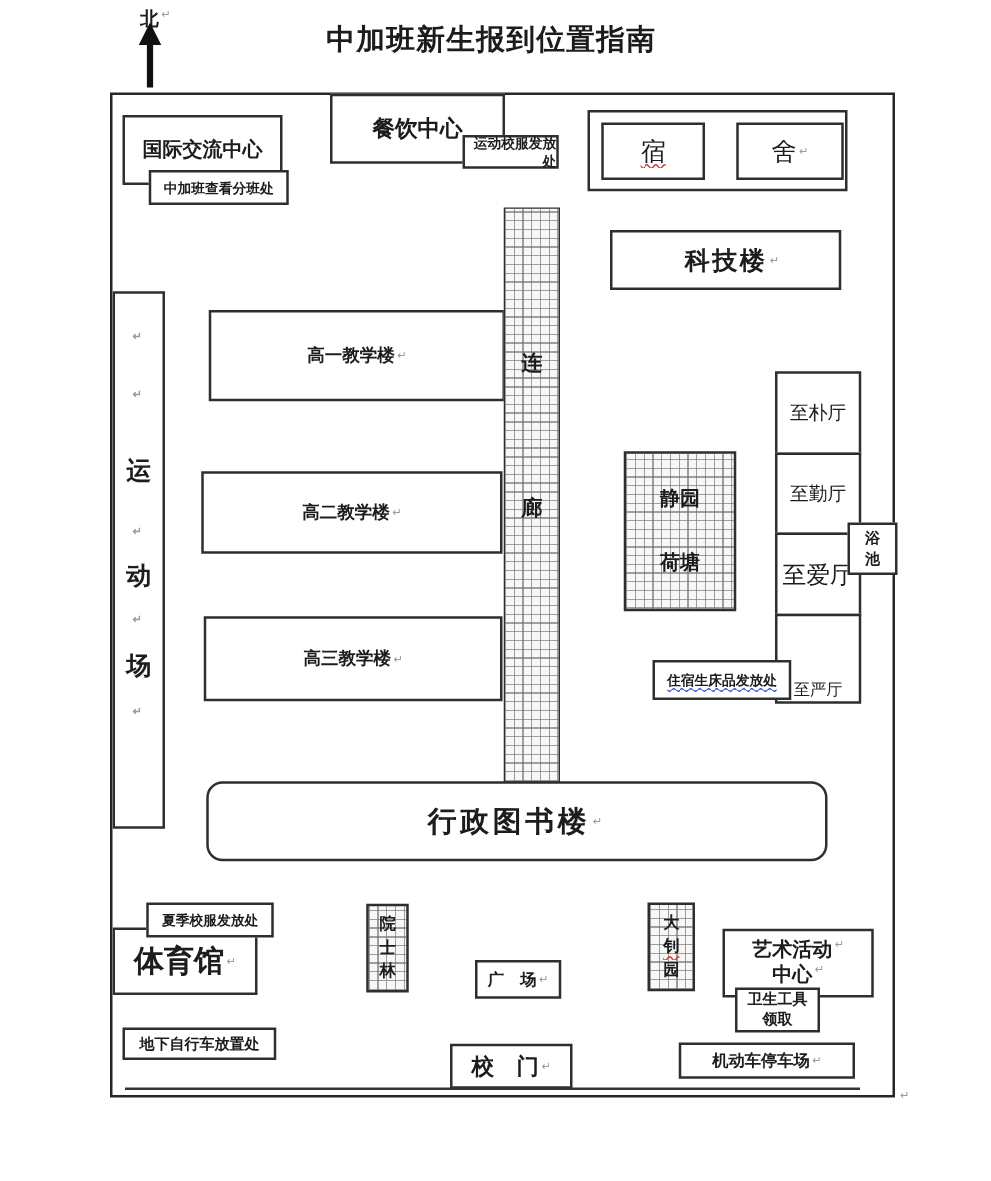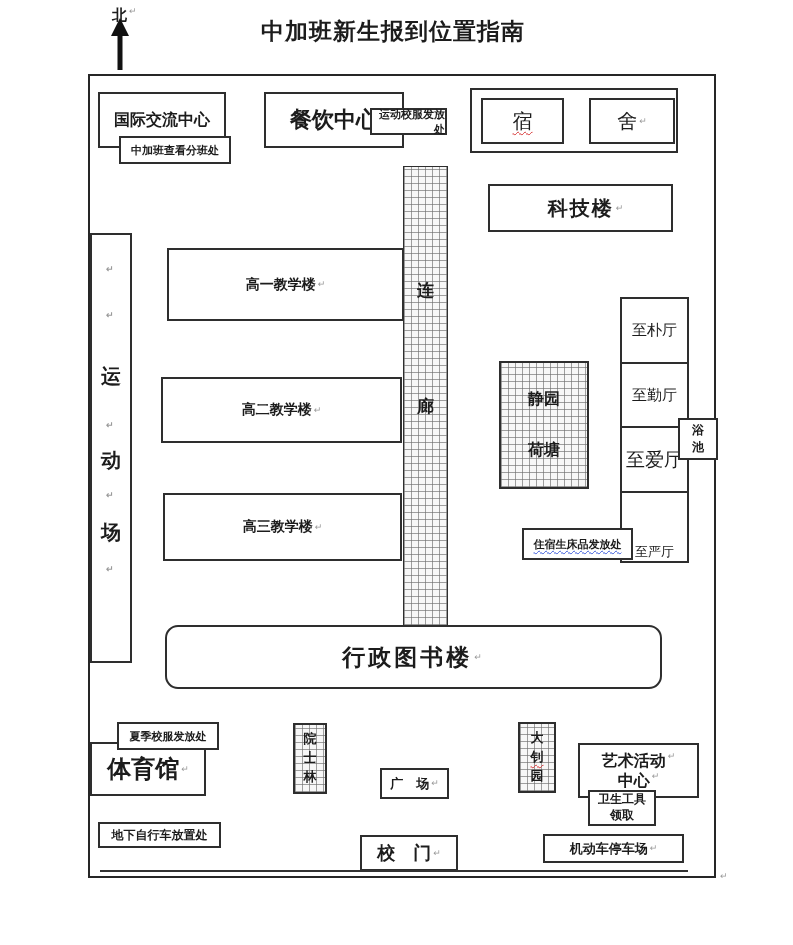--- a/index.html
+++ b/index.html
@@ -38,21 +38,21 @@
   <div class="abs serif b" style="left:228px;top:16px;width:330px;text-align:center;font-size:23px;letter-spacing:1px;">中加班新生报到位置指南</div>
 
   <div class="map-border"></div>
 
   <div class="box serif b" style="left:98px;top:92px;width:128px;height:56px;font-size:16px;">
     <span>国际交流中心</span>
   </div>
   <div class="box overlay b" style="left:119px;top:136px;width:112px;height:28px;font-size:11px;">
     <span>中加班查看分班处</span>
   </div>
-  <div class="box serif b" style="left:264px;top:92px;width:140px;height:56px;font-size:22px;">
+  <div class="box serif b" style="left:264px;top:75px;width:140px;height:56px;font-size:18px;">
     <span>餐饮中心</span>
   </div>
   <div class="box overlay b" style="left:370px;top:108px;width:77px;height:27px;font-size:11px;text-align:right;">
     <span>运动校服发放处</span>
   </div>
 
   <div class="box" style="left:470px;top:88px;width:208px;height:65px;"></div>
   <div class="box serif" style="left:481px;top:98px;width:83px;height:46px;font-size:20px;">
     <span class="sp-red">宿</span>
   </div>

